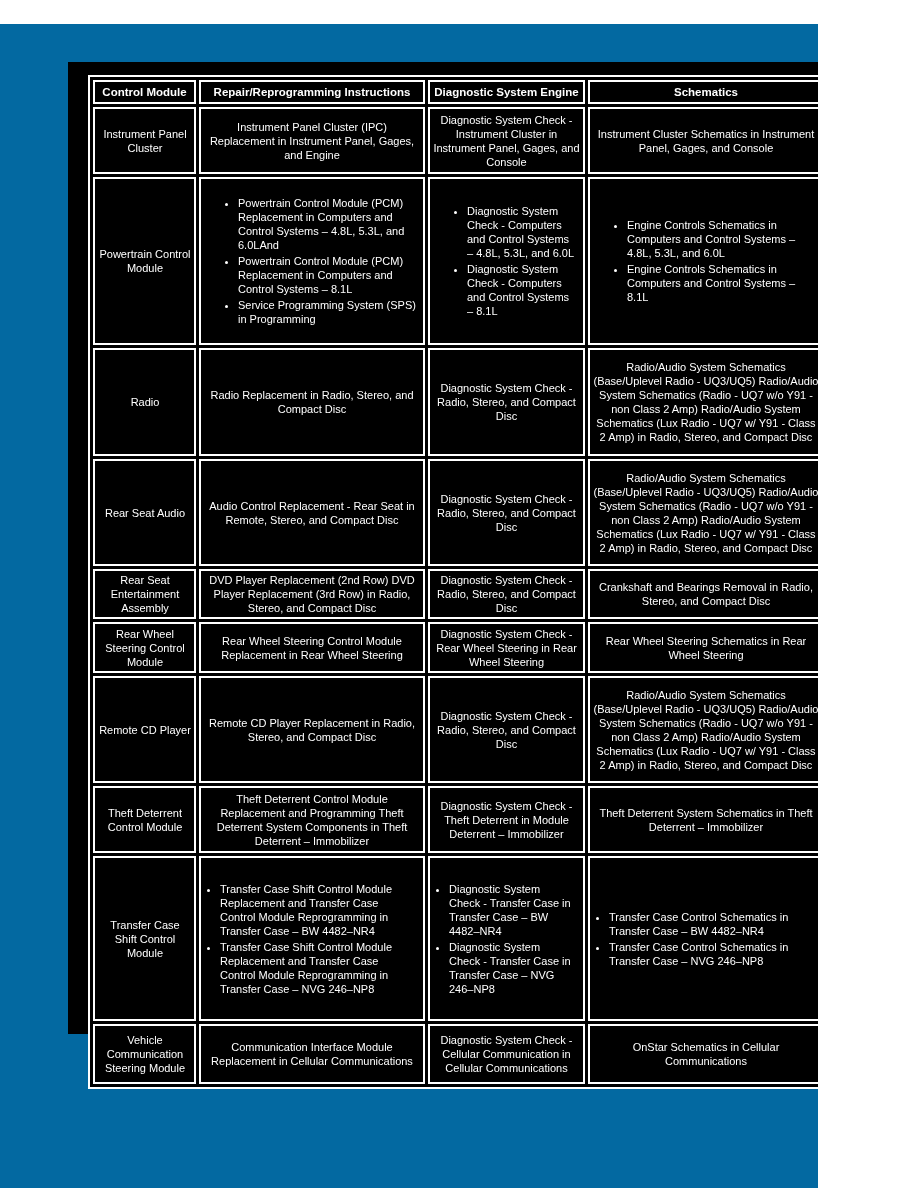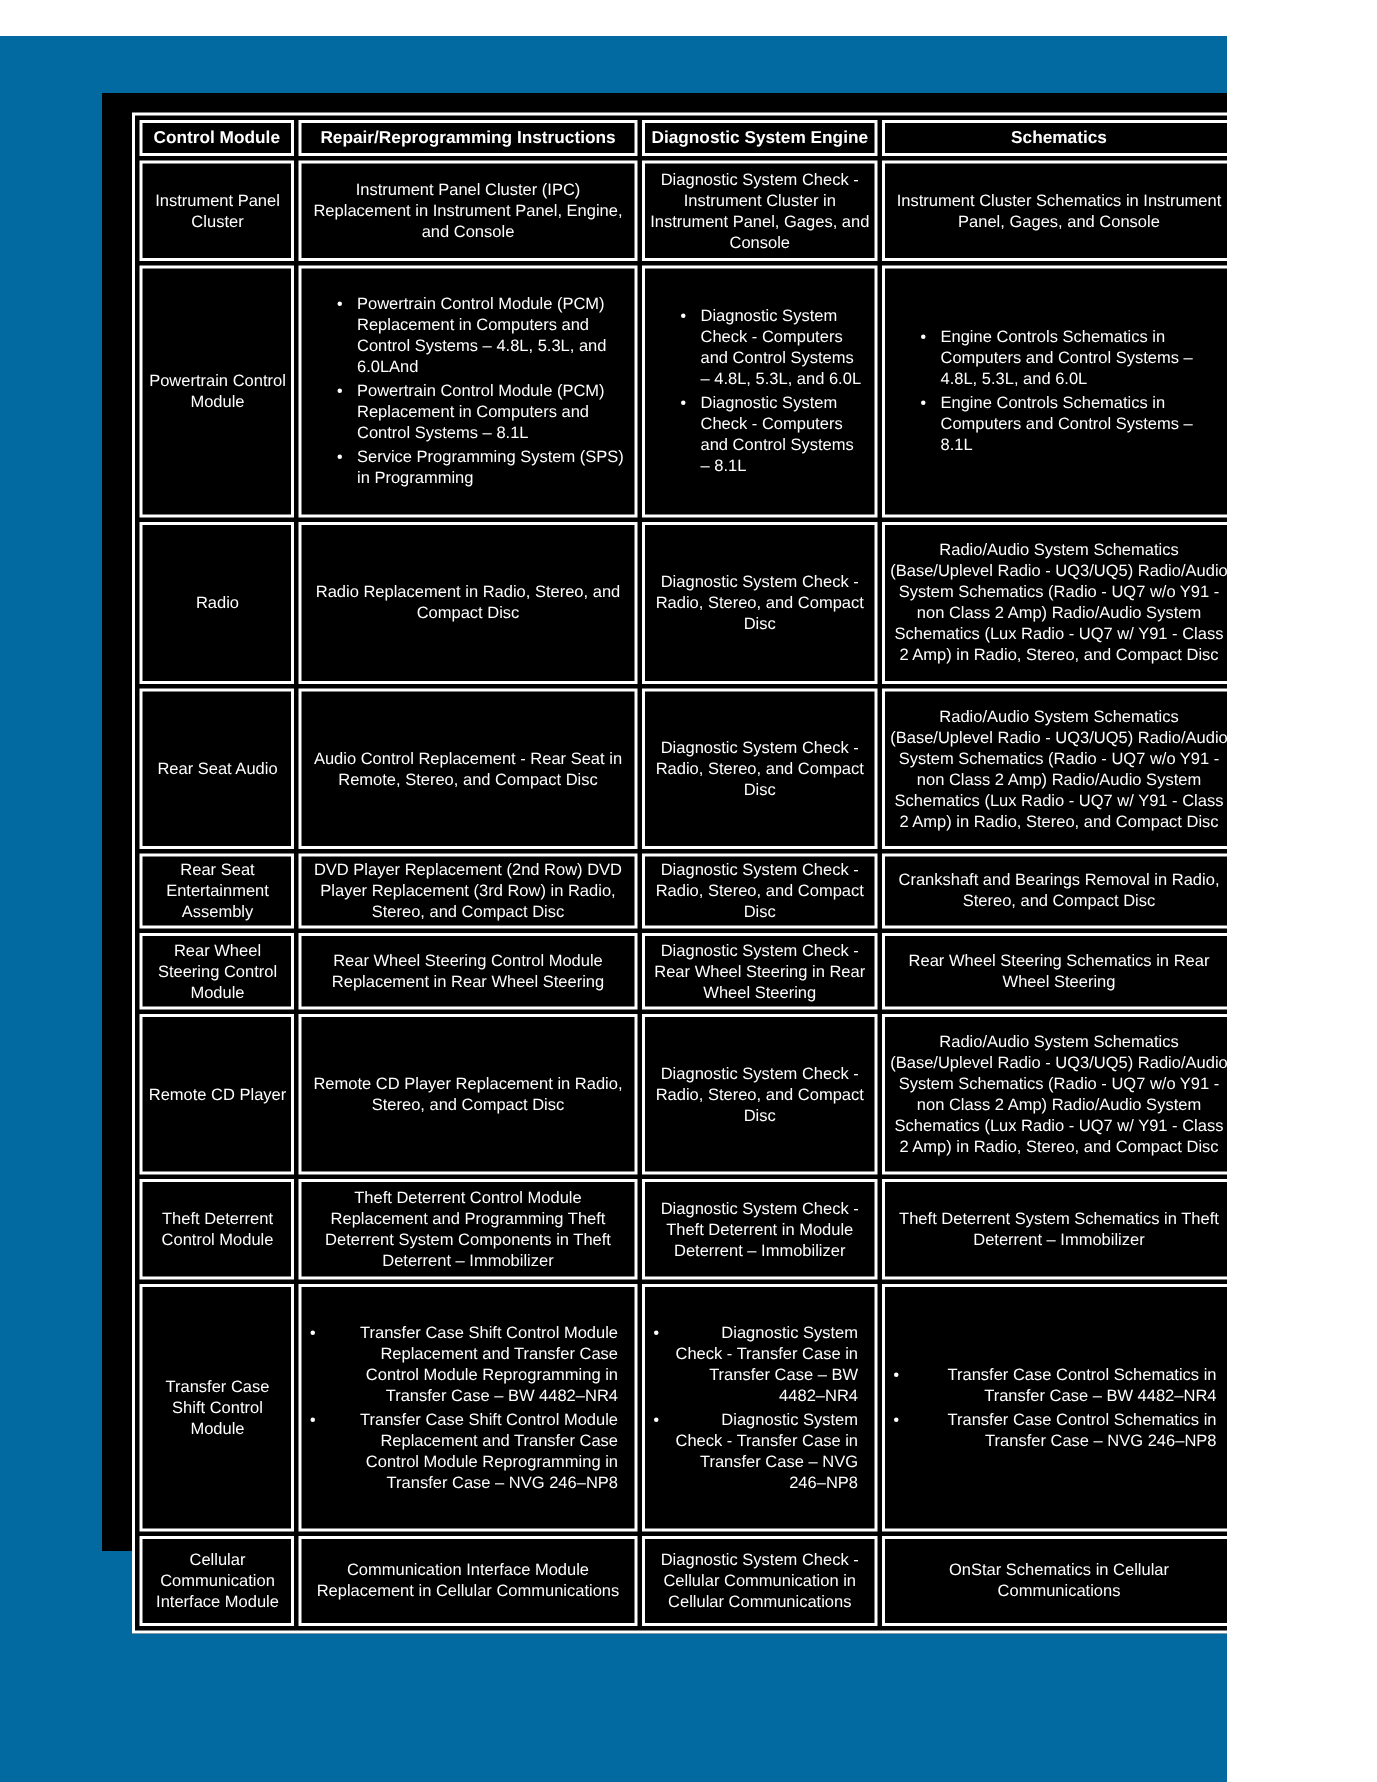--- a/index.html
+++ b/index.html
@@ -61,21 +61,21 @@
   td.c-left   { text-align: left; }
   ul.bullets {
     margin: 2px 0;
     padding-left: 34px;
     padding-right: 4px;
     text-align: left;
   }
   ul.bullets.center {
     padding-left: 16px;
     padding-right: 8px;
-    text-align: right;
+    text-align: left;
   }
   ul.bullets li {
     margin: 2px 0;
   }
   
   tbody tr:nth-child(1)  td { height: 59px;  }
   tbody tr:nth-child(2)  td { height: 160px; }
   tbody tr:nth-child(3)  td { height: 100px; }
   tbody tr:nth-child(4)  td { height: 99px;  }
   tbody tr:nth-child(5)  td { height: 42px;  }
@@ -101,21 +101,21 @@
         <tr>
           <th>Control Module</th>
           <th>Repair/Reprogramming Instructions</th>
           <th>Diagnostic System Engine</th>
           <th>Schematics</th>
         </tr>
       </thead>
       <tbody id="table-body">
           <tr>
             <td class="module-cell">Instrument Panel Cluster</td>
-            <td class="c-center">Instrument Panel Cluster (IPC) Replacement in Instrument Panel, Engine, and Console</td>
+            <td class="c-center">Instrument Panel Cluster (IPC) Replacement in Instrument Panel, Gages, and Engine</td>
             <td class="c-center">Diagnostic System Check - Instrument Cluster in Instrument Panel, Gages, and Console</td>
             <td class="c-center">Instrument Cluster Schematics in Instrument Panel, Gages, and Console</td>
           </tr>
           <tr>
             <td class="module-cell">Powertrain Control Module</td>
             <td class="c-left">
               <ul class="bullets">
                 <li>Powertrain Control Module (PCM) Replacement in Computers and Control Systems – 4.8L, 5.3L, and 6.0LAnd</li>
                 <li>Powertrain Control Module (PCM) Replacement in Computers and Control Systems – 8.1L</li>
                 <li>Service Programming System (SPS) in Programming</li>
@@ -185,21 +185,21 @@
               </ul>
             </td>
             <td class="c-center">
               <ul class="bullets center">
                 <li>Transfer Case Control Schematics in Transfer Case – BW 4482–NR4</li>
                 <li>Transfer Case Control Schematics in Transfer Case – NVG 246–NP8</li>
               </ul>
             </td>
           </tr>
           <tr>
-            <td class="module-cell">Cellular Communication Interface Module</td>
+            <td class="module-cell">Vehicle Communication Steering Module</td>
             <td class="c-center">Communication Interface Module Replacement in Cellular Communications</td>
             <td class="c-center">Diagnostic System Check - Cellular Communication in Cellular Communications</td>
             <td class="c-center">OnStar Schematics in Cellular Communications</td>
           </tr>
         </tbody>
     </table>
   </div>
 </div>
 
 </body></html>

